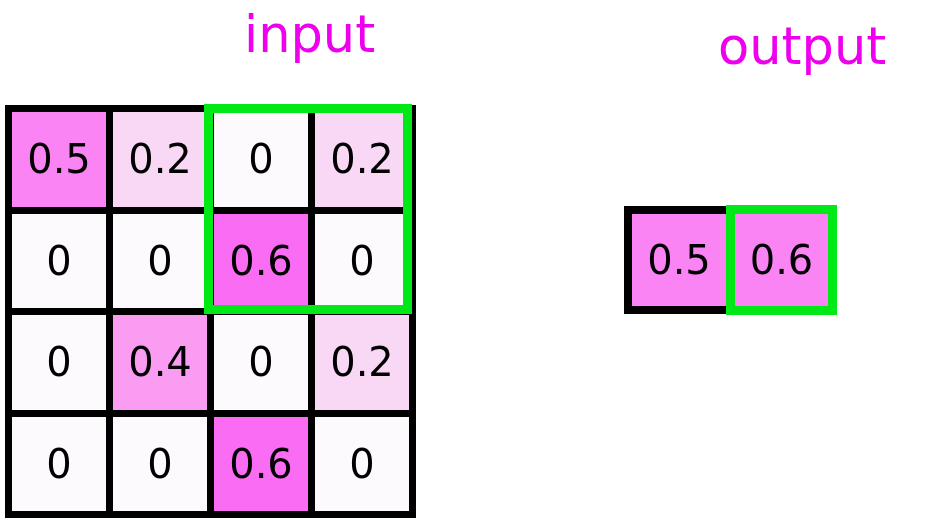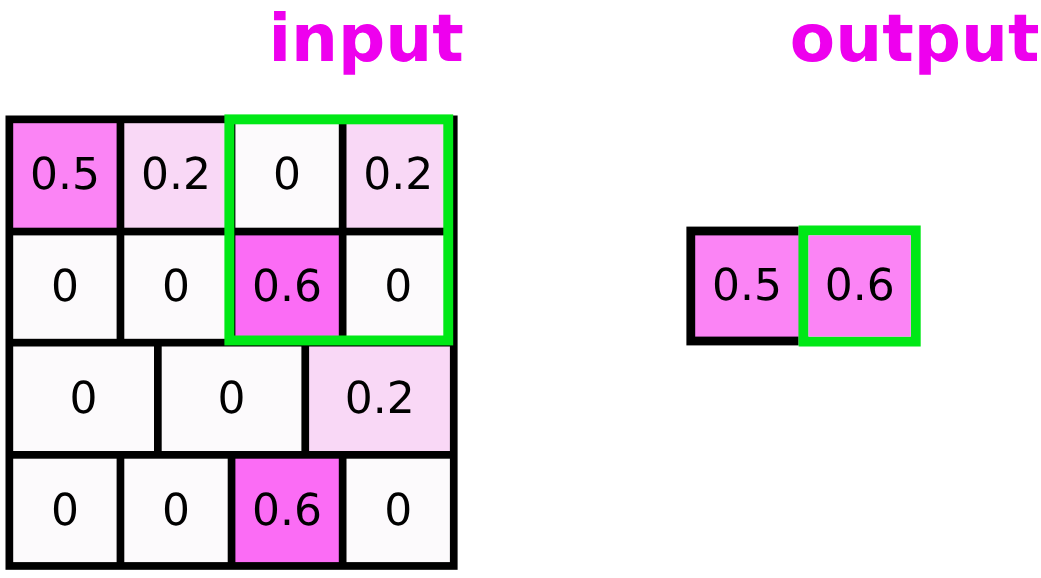--- a/index.html
+++ b/index.html
@@ -12,23 +12,23 @@
     height: 525px;
     position: relative;
     overflow: hidden;
     font-family: "DejaVu Sans", sans-serif;
   }
 
   
   .title {
     position: absolute;
     font-family: "DejaVu Sans", sans-serif;
-    font-size: 60px;
+    font-size: 51px;
     line-height: 54px;
-    font-weight: 700;
+    font-weight: 400;
     color: #ee00ee;
     white-space: nowrap;
   }
   #title-input  { left: 244px; top: 8px; }
   #title-output { left: 718px; top: 8px; }
 
   
   #input-grid {
     position: absolute;
     left: 5px;
@@ -121,41 +121,42 @@
   #output-cell-2-wrap .cell {
     width: 100%;
     height: 100%;
   }
 </style>
 </head>
 <body>
 
 <div class="title" id="title-input" style="color: rgb(238, 0, 238);">input</div>
 
-<div class="title" id="title-output" style="color: rgb(238, 0, 238);">output</div>
+<div class="title" id="title-output" style="color: rgb(238, 0, 238); margin-top: 12px;">output</div>
 
 <div id="input-grid">
   <div class="grid-rows">
 
     <div class="grid-row">
       <div class="cell" style="background: rgb(251, 132, 245);">0.5</div>
       <div class="cell" style="background: rgb(249, 216, 246);">0.2</div>
       <div class="cell" style="background: rgb(252, 250, 252);">0</div>
       <div class="cell" style="background: rgb(249, 216, 246);">0.2</div>
     </div>
 
     <div class="grid-row">
       <div class="cell" style="background: rgb(252, 250, 252);">0</div>
       <div class="cell" style="background: rgb(252, 250, 252);">0</div>
       <div class="cell" style="background: rgb(251, 108, 245);">0.6</div>
       <div class="cell" style="background: rgb(252, 250, 252);">0</div>
     </div>
 
     <div class="grid-row">
       <div class="cell" style="background: rgb(252, 250, 252);">0</div>
+      <div class="cell" style="background: rgb(250, 156, 242);">0.4</div>
       <div class="cell" style="background: rgb(252, 250, 252);">0</div>
       <div class="cell" style="background: rgb(249, 216, 246);">0.2</div>
     </div>
 
     <div class="grid-row">
       <div class="cell" style="background: rgb(252, 250, 252);">0</div>
       <div class="cell" style="background: rgb(252, 250, 252);">0</div>
       <div class="cell" style="background: rgb(251, 108, 245);">0.6</div>
       <div class="cell" style="background: rgb(252, 250, 252);">0</div>
     </div>

